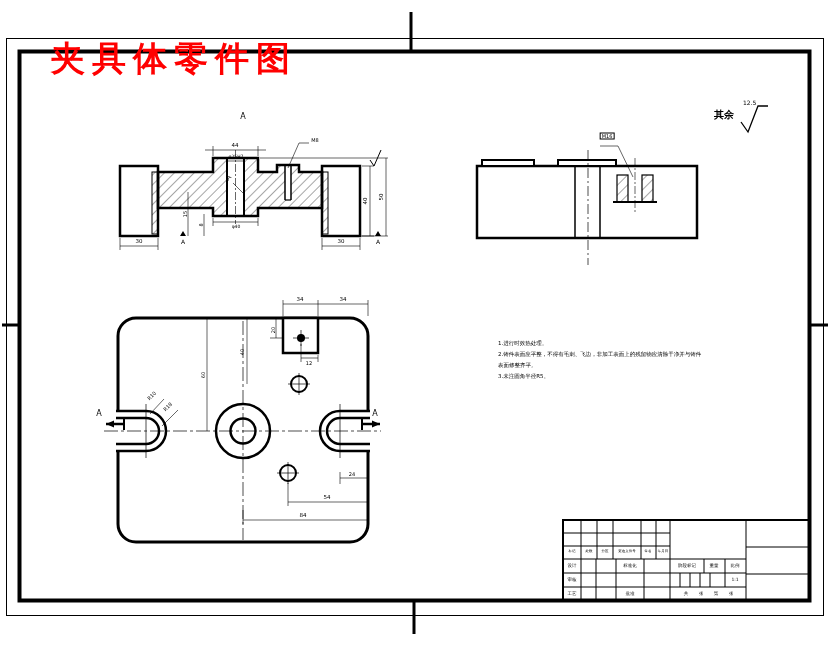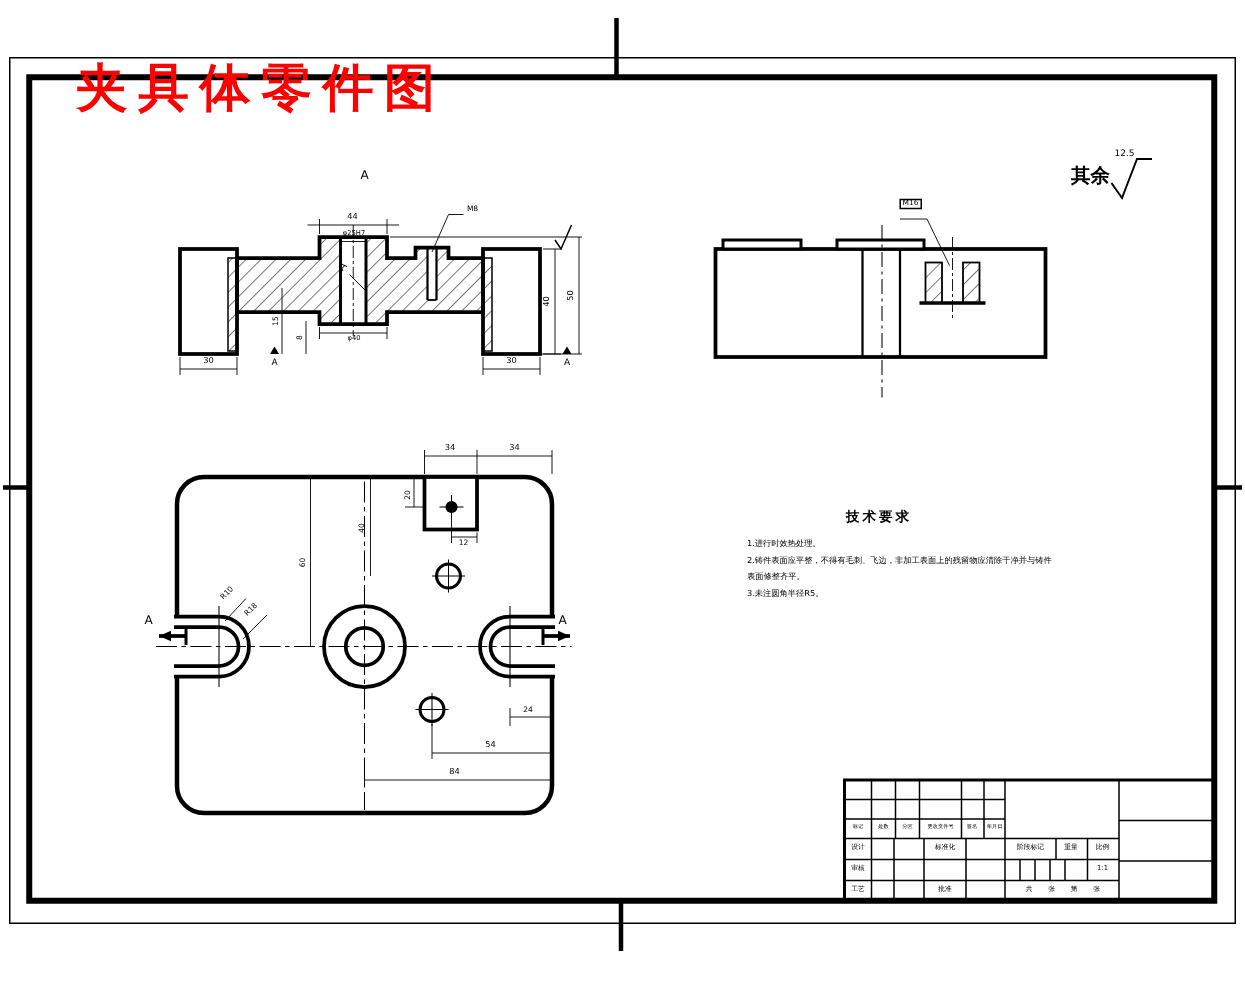--- a/index.html
+++ b/index.html
@@ -8,21 +8,21 @@
   #sheet{position:absolute;left:0;top:0;}
   .main-title{position:absolute;left:51px;top:36px;font-family:"DejaVu Serif","Liberation Serif",serif;
        font-size:34px;font-weight:bold;color:#ff0000;letter-spacing:7px;white-space:nowrap;z-index:5;}
   .labels{position:absolute;left:0;top:0;width:830px;height:654px;pointer-events:none;z-index:4;}
   .dim{position:absolute;font-size:6px;line-height:1;white-space:nowrap;color:#000;}
   .dim.boxed{border:0.5px solid #000;padding:0 1px;background:#fff;}
   .techreq{position:absolute;left:498px;top:338px;width:265px;z-index:3;}
   .tr-title{font-size:9px;font-weight:bold;letter-spacing:2px;margin-left:66px;margin-bottom:7px;}
   .tr-line{font-size:5.5px;line-height:11px;white-space:nowrap;}
   .surf{position:absolute;z-index:3;font-weight:bold;}
-  #surf-label{left:714px;top:108px;font-size:13px;font-family:Liberation Mono, monospace;}
+  #surf-label{left:714px;top:108px;font-size:10px;font-family:Liberation Mono, monospace;}
   #surf-value{left:743px;top:99px;font-size:6px;font-weight:normal;}
   .tbl{position:absolute;font-size:4.5px;line-height:1;white-space:nowrap;
        transform:translate(-50%,-50%);z-index:4;}
   .tbl.small{font-size:3.5px;}
 </style>
 </head>
 <body>
 
 <svg id="sheet" width="830" height="654" viewBox="0 0 830 654">
   <defs>
@@ -150,21 +150,20 @@
     <path d="M746,547 H810 M746,574 H810"></path>
   </g>
 </svg>
 
 <div class="main-title">夹具体零件图</div>
 
 <span class="surf" id="surf-label">其余</span>
 <span class="surf" id="surf-value">12.5</span>
 
 <div class="techreq">
-  <div class="tr-title">技术要求</div>
   <div class="tr-line">1.进行时效热处理。</div>
   <div class="tr-line">2.铸件表面应平整，不得有毛刺、飞边，非加工表面上的残留物应清除干净并与铸件</div>
   <div class="tr-line">表面修整齐平。</div>
   <div class="tr-line">3.未注圆角半径R5。</div>
 </div>
 
 <div class="labels">
     <span class="dim" style="left: 243px; top: 117px; font-size: 8px; transform: translate(-50%, -50%);">A</span>
     <span class="dim" style="left: 235px; top: 146px; font-size: 5.5px; transform: translate(-50%, -50%);">44</span>
     <span class="dim" style="left: 236px; top: 157px; font-size: 4.5px; transform: translate(-50%, -50%);">φ25H7</span>

